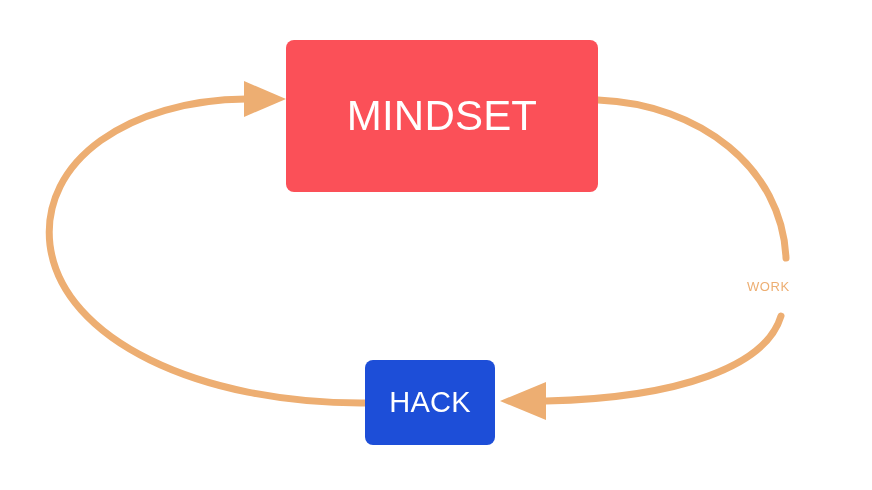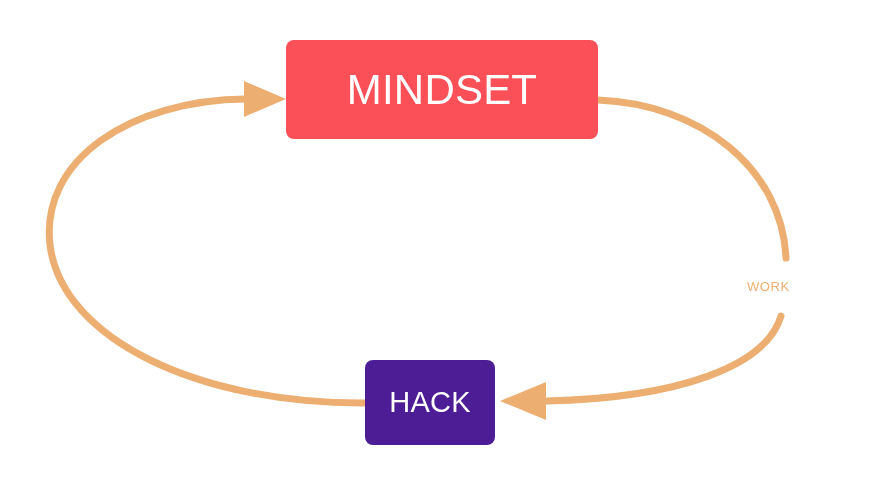--- a/index.html
+++ b/index.html
@@ -77,23 +77,23 @@
 
     <path d="M 781 316 C 766 366, 680 398, 546 401" fill="none" stroke="#edae72" stroke-width="7" stroke-linecap="round"></path>
 
     <polygon points="500,401 546,382 546,420" fill="#edae72"></polygon>
 
     <path d="M 365 403 C 200 404, 62 340, 50 245 C 40 160, 130 100, 246 99" fill="none" stroke="#edae72" stroke-width="7" stroke-linecap="round"></path>
 
     <polygon points="286,99 244,81 244,117" fill="#edae72"></polygon>
   </svg>
 
-  <div class="node-box" id="node-mindset" style="background: rgb(251, 80, 88); color: rgb(255, 255, 255); left: 286px; top: 40px; width: 312px; height: 99px; font-size: 42px;">
+  <div class="node-box" id="node-mindset" style="background: rgb(251, 80, 88); color: rgb(255, 255, 255); left: 286px; top: 40px; width: 312px; height: 152px; font-size: 42px;">
     <span>MINDSET</span>
   </div>
 
-  <div class="node-box" id="node-hack" style="background: #4c1d95; color: rgb(255, 255, 255); left: 365px; top: 360px; width: 130px; height: 85px; font-size: 29px;">
+  <div class="node-box" id="node-hack" style="background: #1d4ed8; color: rgb(255, 255, 255); left: 365px; top: 360px; width: 130px; height: 85px; font-size: 29px;">
     <span>HACK</span>
   </div>
 
   <div class="edge-label" id="edge-label-work" style="color:#edae72;">WORK</div>
 
 </div>
 
 </body></html>

